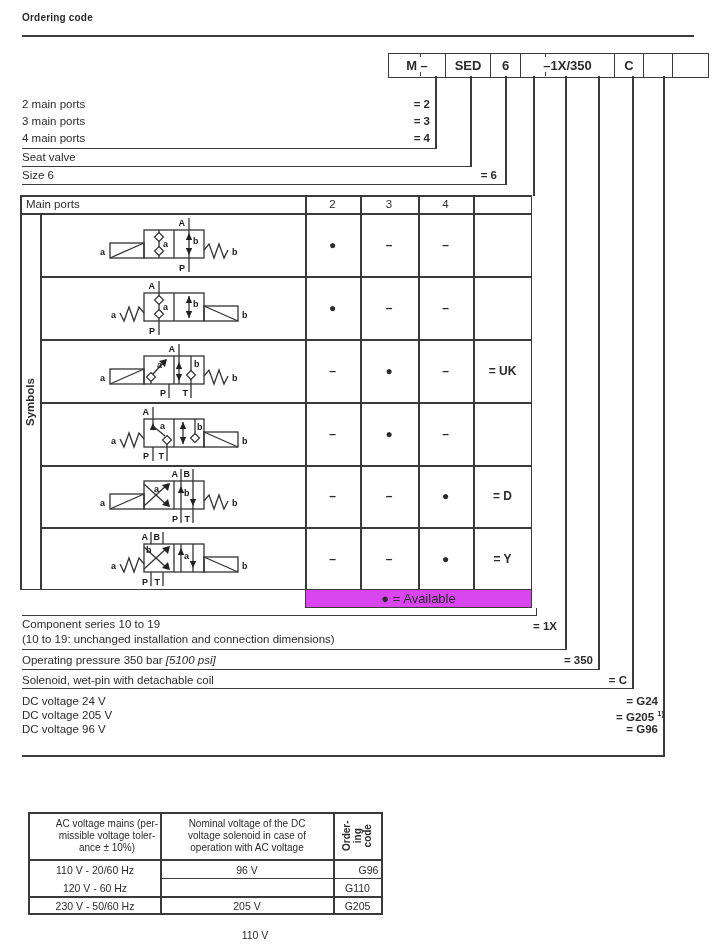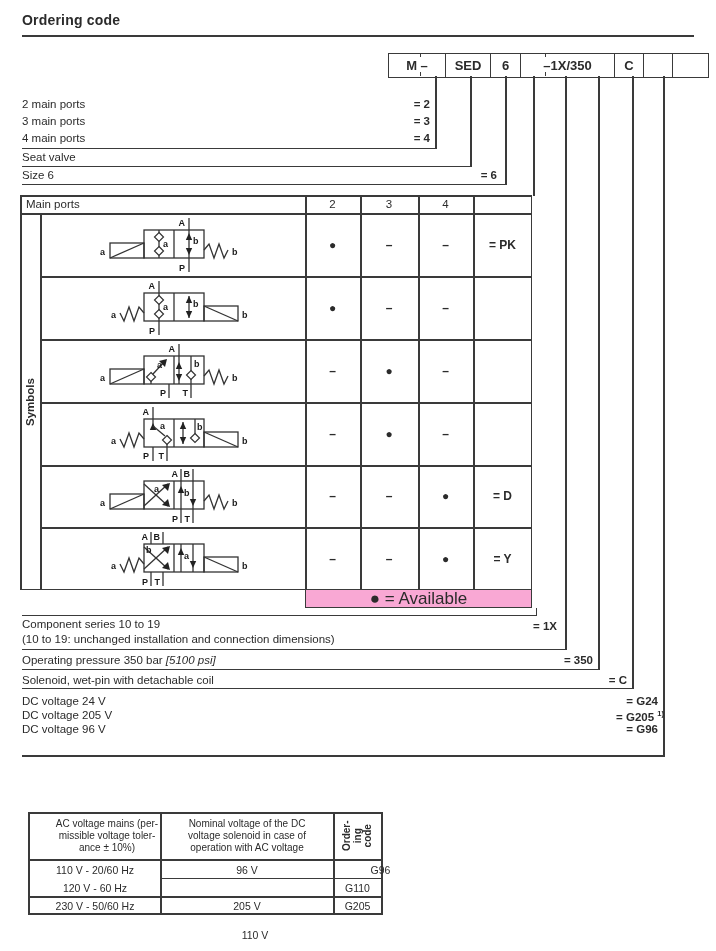--- a/index.html
+++ b/index.html
@@ -1,42 +1,42 @@
 <!DOCTYPE html>
 <html><head>
 <meta charset="utf-8">
 <style>
   html,body{margin:0;padding:0;background:#f2f2f2}
   .page{position:relative;width:716px;height:951px;background:#fff;
     font-family:"Liberation Sans",sans-serif;color:#2b2b2b;overflow:hidden}
   .hline,.vline{position:absolute;background:#3a3a3a}
   .hline{height:1.5px}
   .vline{width:1.5px}
-  .title{position:absolute;left:22px;top:12px;font-size:14px;font-weight:bold;letter-spacing:.2px}
+  .title{position:absolute;left:22px;top:12px;font-size:10px;font-weight:bold;letter-spacing:.2px}
   .codebox-row{position:absolute;left:388px;top:53px;height:23px;display:flex;border:1.6px solid #3a3a3a;background:#fff}
   .cbox{border-right:1.6px solid #3a3a3a;display:flex;align-items:center;justify-content:center;
     font-weight:bold;font-size:13px;position:relative;box-sizing:border-box}
   .cbox:last-child{border-right:none}
   .tick{position:absolute;width:1.4px;height:4px;background:#3a3a3a}
   .optlabel,.optsub{position:absolute;left:22px;font-size:11.5px;white-space:nowrap}
   .optcode{position:absolute;font-size:11.5px;font-weight:bold;white-space:nowrap}
   .sup{font-size:7.5px;vertical-align:super}
   .it{font-style:italic}
   .thead{position:absolute;font-size:11.5px;display:flex;align-items:center;justify-content:center}
   .symrow{position:absolute;left:20px;width:512px}
   .symrow .cell{position:absolute;top:0;height:100%;display:flex;align-items:center;justify-content:center}
   .c2{left:285px;width:55px}.c3{left:340px;width:58px}.c4{left:398px;width:55px}.cc{left:453px;width:59px}
   .avtxt{font-size:12px;font-weight:bold}
   .codecell{font-size:12px;font-weight:bold}
   .symcell{left:20px;width:265px}
   .symcell svg{margin-left:32px}
   .rotlabel{position:absolute;display:flex;align-items:center;justify-content:center;font-weight:bold}
   .rotlabel>span{transform:rotate(-90deg);white-space:nowrap;font-size:11.5px}
-  .legendbox{position:absolute;display:flex;align-items:center;justify-content:center;font-size:17px;
-    border:1.5px solid #3a3a3a;border-top:none;box-sizing:border-box;background:#f9a8d4}
+  .legendbox{position:absolute;display:flex;align-items:center;justify-content:center;font-size:13px;
+    border:1.5px solid #3a3a3a;border-top:none;box-sizing:border-box;background:#d946ef}
   .valvesym line,.valvesym rect,.valvesym polyline{stroke:#333;stroke-width:1.3;fill:none}
   .valvesym .dia{fill:#fff;stroke:#333;stroke-width:1.2}
   .valvesym .ah{fill:#222;stroke:none}
   .valvesym text{font-family:"Liberation Sans",sans-serif;font-weight:bold;fill:#1a1a1a;font-size:9px}
   .valvesym text.e{text-anchor:end}
   .vt-cell{position:absolute;display:flex;flex-direction:column;align-items:center;justify-content:center;
     text-align:center;font-size:10px;line-height:12px}
   .vt-data{position:absolute;display:flex;align-items:center;justify-content:center;font-size:10.5px}
   .vt-rot{position:absolute;display:flex;align-items:center;justify-content:center}
   .vt-rot>div{transform:rotate(-90deg);font-weight:bold;font-size:10px;line-height:10.5px;text-align:center;white-space:nowrap}
@@ -129,21 +129,20 @@
           <path class="ah" d="M115 19L111.8 26L118.2 26Z"></path>
           <path class="ah" d="M115 41L111.8 34L118.2 34Z"></path>
           <text x="119" y="30">b</text>
           <text class="e" x="111" y="12">A</text>
           <text class="e" x="111" y="57">P</text>
         </svg>
       </div>
     <div class="cell c2 avtxt">●</div>
     <div class="cell c3 avtxt">–</div>
     <div class="cell c4 avtxt">–</div>
-    <div class="cell cc codecell">= PK</div>
   </div>
   <div class="symrow" style="top:276px;height:63px">
     <div class="cell symcell">
         <svg class="valvesym" viewBox="0 0 230 62" width="230" height="62">
           <rect x="70" y="16" width="60" height="28"></rect>
           <line x1="100" y1="16" x2="100" y2="44"></line>
           <polyline points="70,36 65,30 60,44 55,30 50,44 46,36"></polyline>
           <text class="e" x="42" y="41">a</text>
           <rect x="130" y="29" width="34" height="15"></rect>
           <line x1="130" y1="29" x2="164" y2="44"></line>
@@ -189,20 +188,21 @@
           <line x1="117" y1="44" x2="117" y2="58"></line>
           <text class="e" x="101" y="12">A</text>
           <text class="e" x="92" y="56">P</text>
           <text class="e" x="114" y="56">T</text>
           <text x="120" y="27">b</text>
         </svg>
       </div>
     <div class="cell c2 avtxt">–</div>
     <div class="cell c3 avtxt">●</div>
     <div class="cell c4 avtxt">–</div>
+    <div class="cell cc codecell">= UK</div>
   </div>
   <div class="symrow" style="top:402px;height:63px">
     <div class="cell symcell">
         <svg class="valvesym" viewBox="0 0 230 62" width="230" height="62">
           <rect x="70" y="16" width="60" height="28"></rect>
           <line x1="100" y1="16" x2="100" y2="44"></line>
           <polyline points="70,36 65,30 60,44 55,30 50,44 46,36"></polyline>
           <text class="e" x="42" y="41">a</text>
           <rect x="130" y="29" width="34" height="15"></rect>
           <line x1="130" y1="29" x2="164" y2="44"></line>
@@ -345,21 +345,21 @@
   <div class="vt-rot" style="left:334px;top:813px;width:47px;height:46px">
     <div>
       <span style="display:block">Order-</span>
       <span style="display:block">ing</span>
       <span style="display:block">code</span>
     </div>
   </div>
 
   <div class="vt-data" style="left:30px;top:861px;width:130px;height:17px">110 V - 20/60 Hz</div>
   <div class="vt-data" style="left:161px;top:861px;width:172px;height:17px">96 V</div>
-  <div class="vt-data b" style="left:346px;top:861px;width:69px;height:17px">G96</div>
+  <div class="vt-data b" style="left:334px;top:861px;width:69px;height:17px">G96</div>
   <div class="vt-data" style="left:30px;top:879px;width:130px;height:17px">120 V - 60 Hz</div>
   <div class="vt-data" style="left:161px;top:926px;width:188px;height:17px">110 V</div>
   <div class="vt-data b" style="left:334px;top:879px;width:47px;height:17px">G110</div>
   <div class="vt-data" style="left:30px;top:898px;width:130px;height:15px">230 V - 50/60 Hz</div>
   <div class="vt-data" style="left:161px;top:898px;width:172px;height:15px">205 V</div>
   <div class="vt-data b" style="left:334px;top:898px;width:47px;height:15px">G205</div>
 
 </div>
 
 </body></html>

